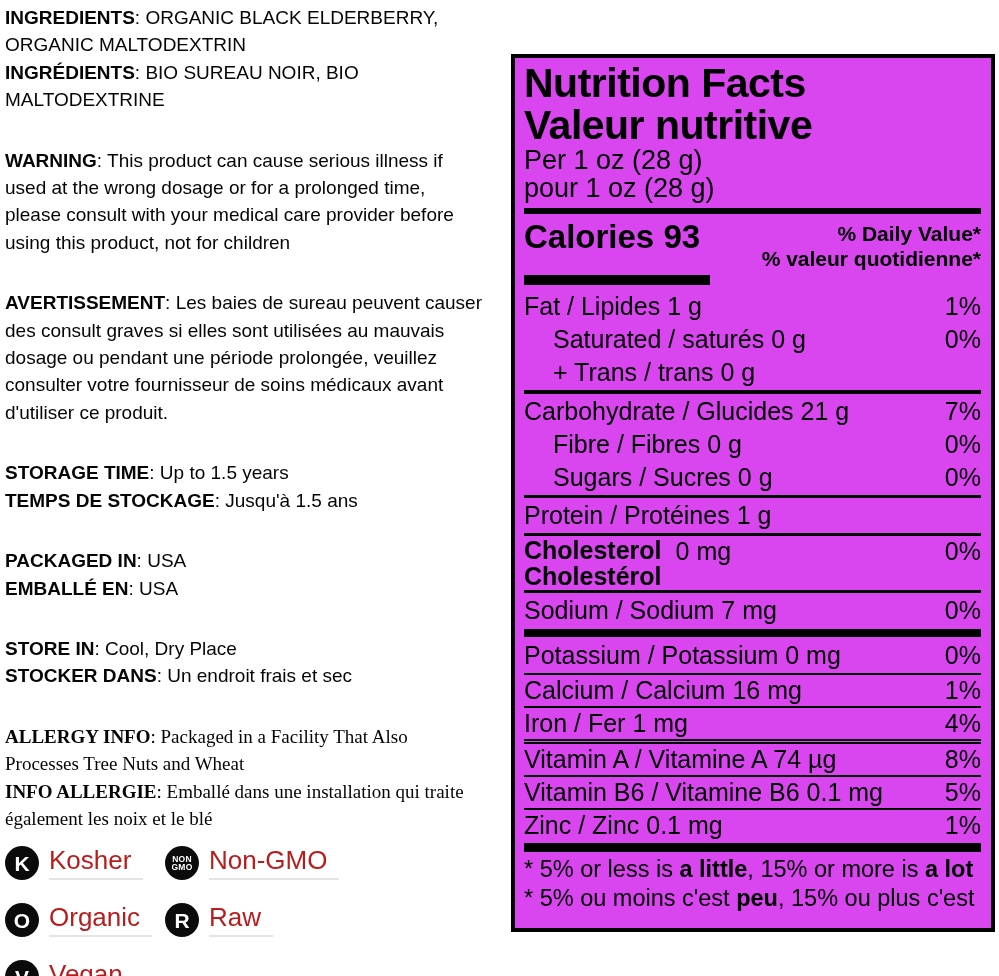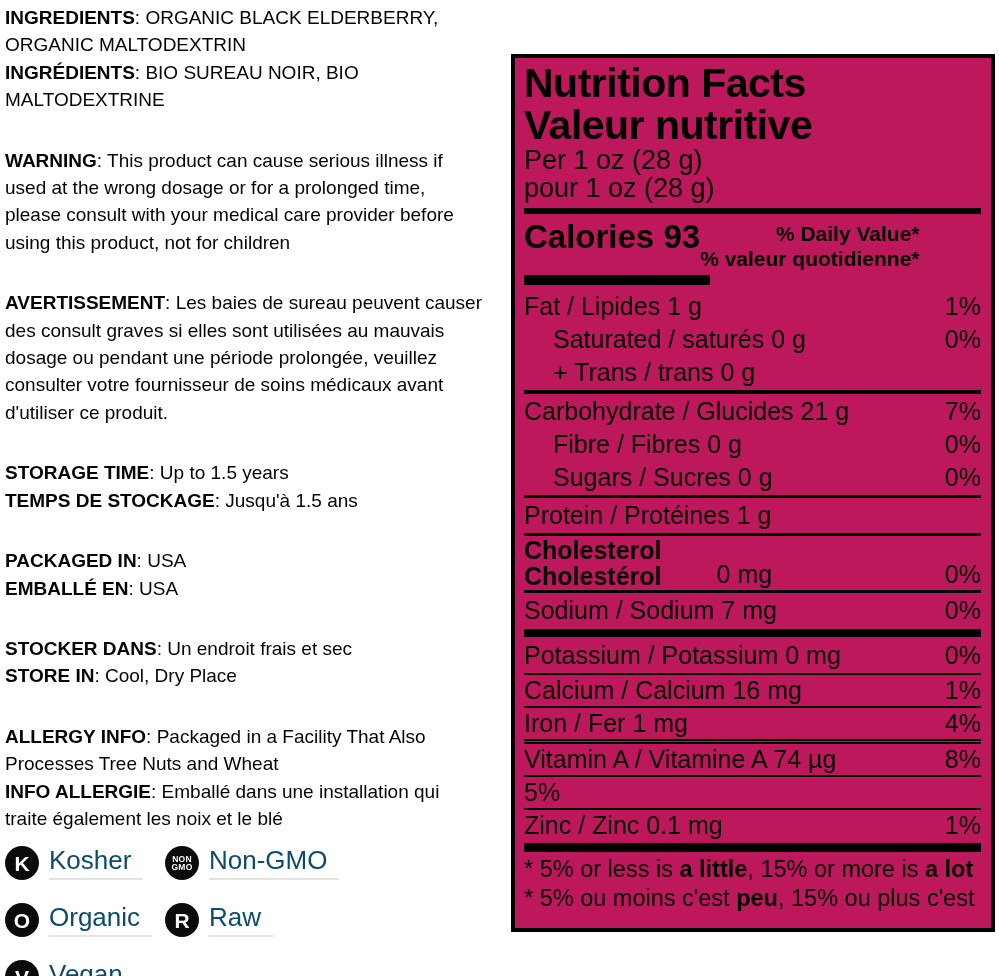--- a/index.html
+++ b/index.html
@@ -26,53 +26,53 @@
   .badge-icon {
     width:34px; height:34px; border-radius:50%; background:#0b0b0b;
     color:#fff; display:flex; align-items:center; justify-content:center;
     font-weight:bold; font-size:21px; flex:0 0 34px;
   }
   .badge-icon.tiny {
     font-size:8.5px; line-height:8.5px; text-align:center;
     white-space:pre-line; letter-spacing:0.2px;
   }
   .badge-label {
-    margin-left:10px; font-size:26px; color:#0c4a6e;
+    margin-left:10px; font-size:26px; color:#b91c1c;
     padding:0 12px 3px 0; border-bottom:2px solid #e4e4e4;
   }
   
   .nf-panel {
     position:absolute; left:511px; top:54px; width:484px; height:878px;
-    border:4px solid #000; background:#be185d; padding:4px 10px 4px 9px;
+    border:4px solid #000; background:#d946ef; padding:4px 10px 4px 9px;
     overflow:hidden;
   }
   .nf-title { font-size:41px; font-weight:bold; line-height:42px; letter-spacing:-0.5px; }
   .nf-serving { font-size:27px; line-height:28px; }
   .nf-serving:first-of-type { margin-top:3px; }
   .rule-serving { border-top:6px solid #000; margin-top:6px; }
-  .cal-block { display:flex; justify-content:flex-start; align-items:flex-start; margin-top:5px; }
+  .cal-block { display:flex; justify-content:space-between; align-items:flex-start; margin-top:5px; }
   .cal-left { font-size:33px; font-weight:bold; line-height:36px; }
   .cal-right { text-align:right; font-size:21px; font-weight:bold; line-height:25px; padding-top:2px; }
   .cal-bar { height:10px; background:#000; width:186px; margin-top:4px; }
   .rows { margin-top:5px; }
   .nrow {
     display:flex; justify-content:space-between; align-items:baseline;
     font-size:25px; line-height:33px; height:33px; white-space:nowrap;
   }
   .nrow.sm { font-size:25px; line-height:29px; height:29px; }
   .nrow .n.main { font-weight:normal; }
   .nrow.indent { padding-left:29px; }
   .nrow .pct { text-align:right; }
   .rule4 { border-top:4px solid #000; margin:1px 0; }
   .rule3 { border-top:3px solid #000; margin:1px 0; }
   .rule2 { border-top:2px solid #000; margin:1px 0; }
   .bar8  { height:8px;  background:#000; margin:2px 0; }
   .bar10 { height:9px; background:#000; margin:3px 0 4px 0; }
   .chol {
-    display:flex; align-items:flex-end; height:52px; font-size:25px; white-space:nowrap;gap:41px;
+    display:flex; align-items:flex-start; height:52px; font-size:25px; white-space:nowrap;
   }
   .chol-names { font-weight:bold; line-height:26px; }
   .chol-val { margin-left:14px; flex:1; }
   .chol-pct { text-align:right; }
   .footnote { font-size:23.5px; line-height:26.5px; margin-top:2px; }
   .footnote .b { font-weight:bold; }
 </style>
 </head>
 <body>
 
@@ -95,25 +95,25 @@
     <p><span class="b">STORAGE TIME</span><span>: Up to 1.5 years</span></p>
     <p><span class="b">TEMPS DE STOCKAGE</span><span>: Jusqu'à 1.5 ans</span></p>
   </div>
 
   <div class="block">
     <p><span class="b">PACKAGED IN</span><span>: USA</span></p>
     <p><span class="b">EMBALLÉ EN</span><span>: USA</span></p>
   </div>
 
   <div class="block">
+    <p><span class="b">STORE IN</span><span>: Cool, Dry Place</span></p>
     <p><span class="b">STOCKER DANS</span><span>: Un endroit frais et sec</span></p>
-    <p><span class="b">STORE IN</span><span>: Cool, Dry Place</span></p>
-  </div>
-
-  <div class="block" style="margin-bottom:11px;">
+  </div>
+
+  <div class="block" style="margin-bottom:11px;font-family:Liberation Serif, serif;">
     <p><span class="b">ALLERGY INFO</span><span>: Packaged in a Facility That Also Processes Tree Nuts and Wheat</span></p>
     <p><span class="b">INFO ALLERGIE</span><span>: Emballé dans une installation qui traite également les noix et le blé</span></p>
   </div>
 
   <div class="badges">
     <div class="badge">
       <span class="badge-icon">K</span>
       <span class="badge-label">Kosher</span>
     </div>
     <div class="badge">
@@ -223,20 +223,21 @@
       <span class="pct">4%</span>
     </div>
     <div class="rule2"></div>
     <div class="rule2"></div>
     <div class="nrow sm">
       <span><span class="n">Vitamin A / Vitamine A</span> <span>74 µg</span></span>
       <span class="pct">8%</span>
     </div>
     <div class="rule2"></div>
     <div class="nrow sm">
+      <span><span class="n">Vitamin B6 / Vitamine B6</span> <span>0.1 mg</span></span>
       <span class="pct">5%</span>
     </div>
     <div class="rule2"></div>
     <div class="nrow sm">
       <span><span class="n">Zinc / Zinc</span> <span>0.1 mg</span></span>
       <span class="pct">1%</span>
     </div>
 
     <div class="bar10"></div>
 

